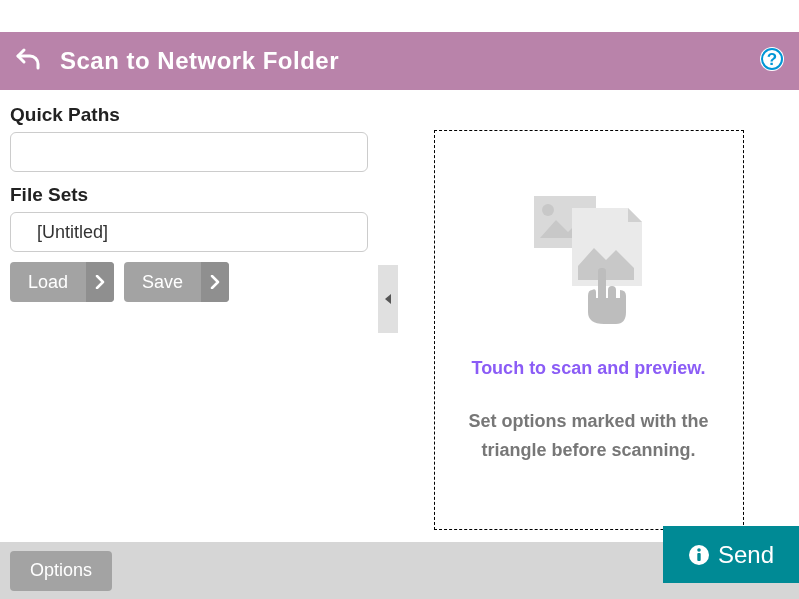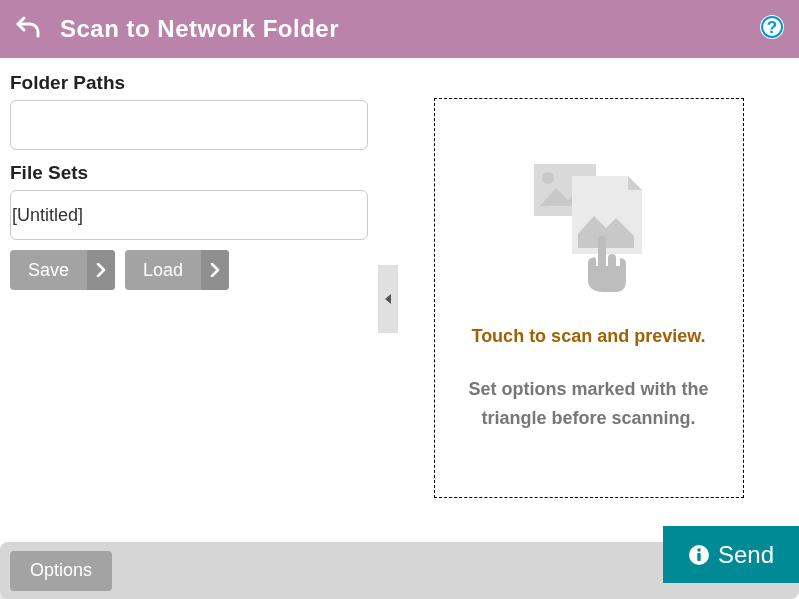--- a/index.html
+++ b/index.html
@@ -1,31 +1,31 @@
 <!DOCTYPE html>
 <html><head>
   <meta charset="utf-8">
   <style>
     * { box-sizing: border-box; margin: 0; padding: 0; font-family: -apple-system, BlinkMacSystemFont, "Segoe UI", Arial, sans-serif; }
     html, body { width: 799px; height: 599px; overflow: hidden; background: #fff; }
     .header {
       height: 58px; background: #b983aa; display: flex; align-items: center;
-      padding: 0 14px; color: #fff; position: relative;
+      padding: 0 14px; color: #fff; position: relative; margin-top: 32px;
     }
     .back-icon { cursor: pointer; display: flex; align-items: center; }
     .header-title { margin-left: 18px; font-size: 24px; font-weight: 700; letter-spacing: 0.5px; color: #fff; }
     .help-icon { position: absolute; right: 14px; top: 50%; transform: translateY(-50%); cursor: pointer; }
     .body { display: flex; height: 541px; }
     .left-panel { width: 378px; display: flex; flex-direction: column; position: relative; }
     .form-area { padding: 14px 10px 10px 10px; background: #fff; flex: 0 0 auto; }
     .form-label { font-size: 19px; font-weight: 700; color: #222; margin-top: 0; margin-bottom: 6px; }
     .form-label.mt { margin-top: 12px; }
     .text-input {
-      width: 100%; height: 50px; border: 1px solid #ccc; border-radius: 6px;
-      padding: 0 1px; font-size: 18px; color: #333; background: #fff;
+      width: 100%; height: 40px; border: 1px solid #ccc; border-radius: 6px;
+      padding: 0 26px; font-size: 18px; color: #333; background: #fff;
     }
     .quickset-row { display: flex; gap: 10px; margin-top: 10px; }
     .qs-btn {
       height: 40px; display: flex; align-items: stretch; border-radius: 4px; overflow: hidden;
       background: #a3a3a3; cursor: pointer; border: none; padding: 0;
     }
     .qs-btn .lbl { display: flex; align-items: center; justify-content: center; color: #fff; font-size: 18px; padding: 0 18px; }
     .qs-btn .chev { width: 28px; display: flex; align-items: center; justify-content: center; background: #8f8f8f; }
     .left-spacer { flex: 1; background: #fff; }
     .left-gray { height: 50px; background: #e5e5e5; }
@@ -37,25 +37,25 @@
     .right-panel {
       flex: 1; background: #fff; display: flex; align-items: flex-start; justify-content: center;
       padding-top: 40px;
     }
     .preview-box {
       width: 310px; height: 400px; border: 1px dashed #000;
       display: flex; flex-direction: column; align-items: center; justify-content: center;
       text-align: center; color: #8e8e8e; cursor: pointer;
     }
     .preview-img { margin-bottom: 28px; }
-    .preview-line1 { font-size: 18px; font-weight: 700; color: #a16207; margin-bottom: 28px; }
+    .preview-line1 { font-size: 18px; font-weight: 700; color: #8b5cf6; margin-bottom: 28px; }
     .preview-line2 { font-size: 18px; font-weight: 700; color: #777; line-height: 1.6; padding: 0 27px; }
     .footer {
       position: absolute; left: 0; bottom: 0; width: 799px; height: 57px;
-      background: #d6d6d6; display: flex; align-items: center; padding: 0 10px; border-radius: 8px;
+      background: #d6d6d6; display: flex; align-items: center; padding: 0 10px;
     }
     .options-btn {
       height: 40px; padding: 0 20px; background: #a3a3a3; border: none; border-radius: 4px;
       color: #fff; font-size: 18px; cursor: pointer;
     }
     .send-btn {
       position: absolute; right: 0; bottom: 16px; height: 57px; width: 136px;
       background: #008a95; color: #fff; display: flex; align-items: center; justify-content: center;
       font-size: 24px; font-weight: 400; cursor: pointer; gap: 8px; border: none;
     }
@@ -77,35 +77,35 @@
       <circle cx="13" cy="13" r="12" fill="#fff"></circle>
       <circle cx="13" cy="13" r="10" fill="#fff" stroke="#0096d6" stroke-width="2"></circle>
       <text x="13" y="19" font-size="17" font-weight="bold" fill="#0096d6" text-anchor="middle">?</text>
     </svg>
   </span>
 </div>
 
 <div class="body">
   <div class="left-panel">
     <div class="form-area">
-      <div class="form-label">Folder Paths</div>
+      <div class="form-label">Quick Paths</div>
       <input class="text-input" type="text" value="" style="">
       <div class="form-label mt">File Sets</div>
       <input class="text-input" type="text" value="[Untitled]" style="">
       <div class="quickset-row">
         <button class="qs-btn">
-          <span class="lbl">Save</span>
+          <span class="lbl">Load</span>
           <span class="chev">
             <svg width="10" height="14" viewBox="0 0 10 14">
                 <path d="M2 1 L8 7 L2 13" stroke="#fff" stroke-width="2.5" fill="none" stroke-linecap="round" stroke-linejoin="round"></path>
               </svg>
           </span>
         </button>
         <button class="qs-btn">
-          <span class="lbl">Load</span>
+          <span class="lbl">Save</span>
           <span class="chev">
             <svg width="10" height="14" viewBox="0 0 10 14">
                 <path d="M2 1 L8 7 L2 13" stroke="#fff" stroke-width="2.5" fill="none" stroke-linecap="round" stroke-linejoin="round"></path>
               </svg>
           </span>
         </button>
       </div>
     </div>
     <div class="left-spacer"></div>
     <div class="left-gray"></div>

